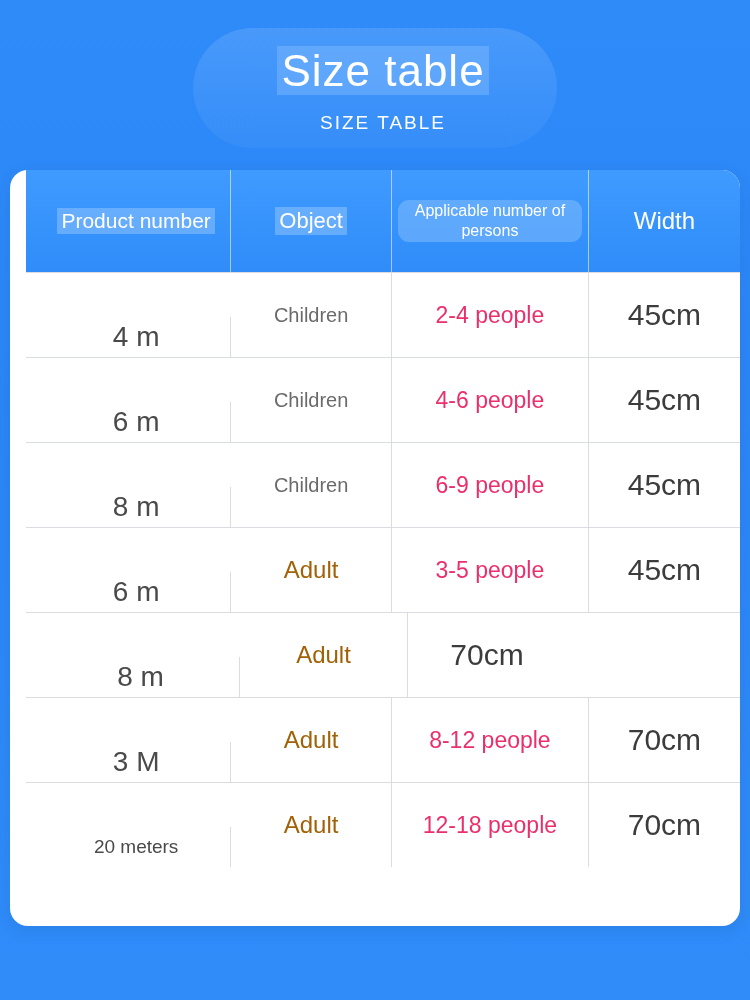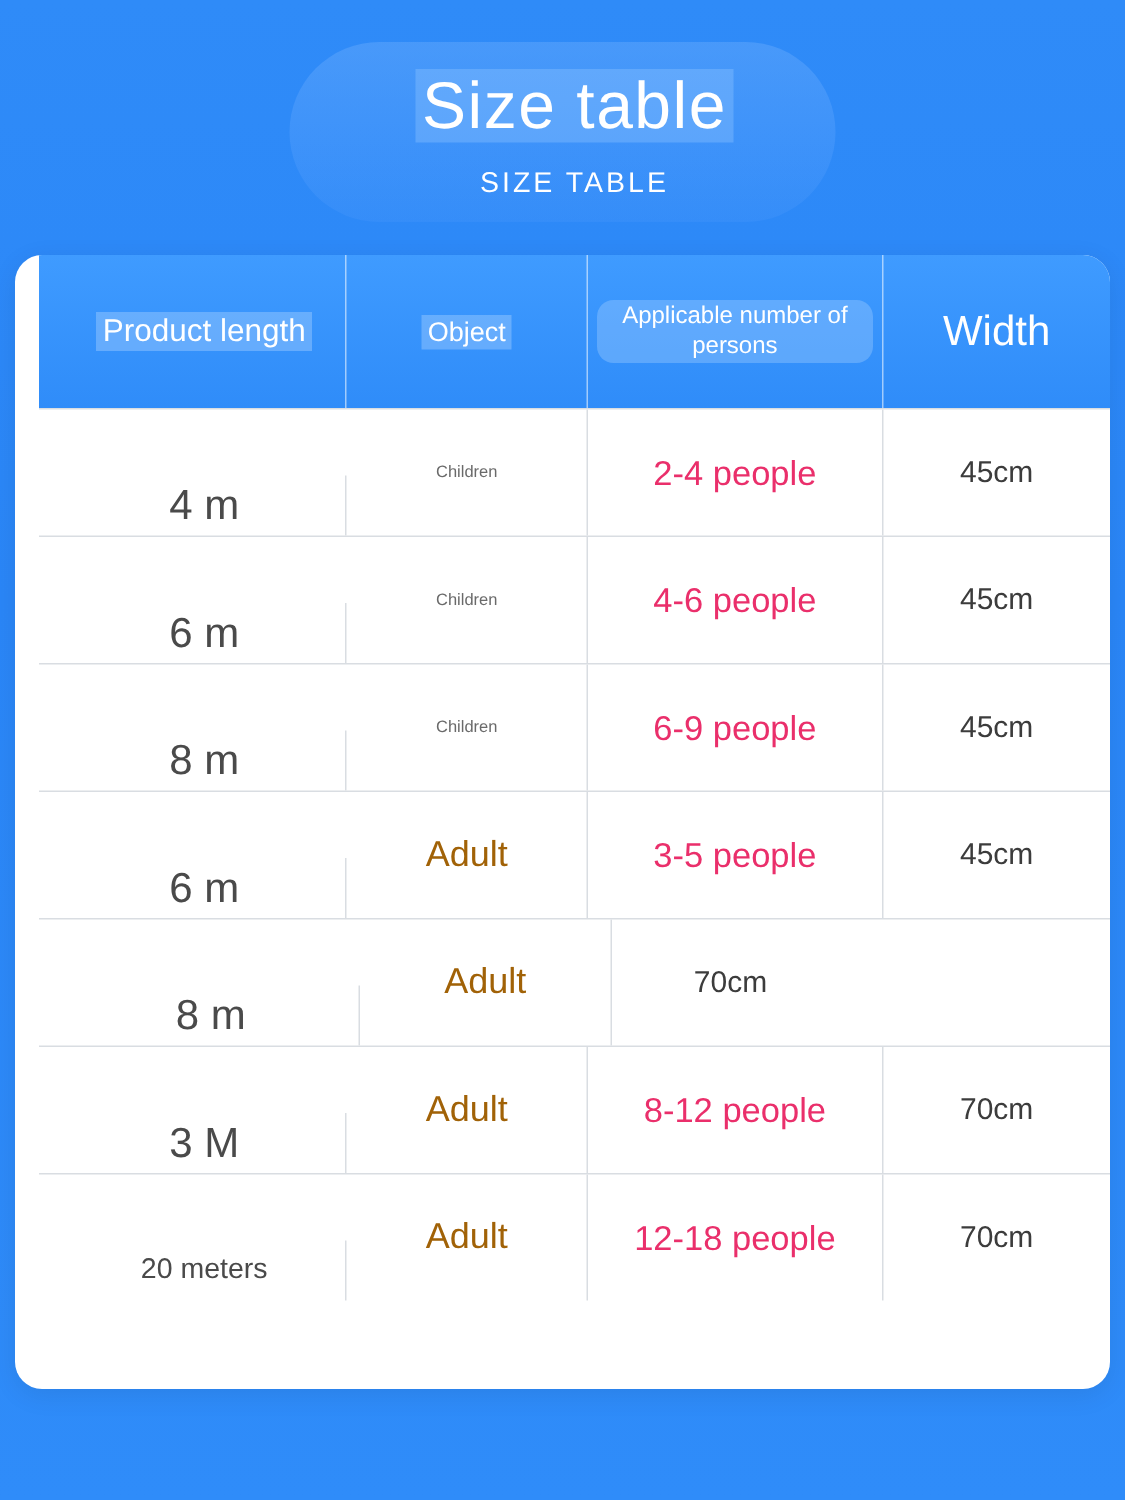--- a/index.html
+++ b/index.html
@@ -83,48 +83,48 @@
     border-right: 1px solid rgba(255,255,255,0.55);
     padding: 0 6px;
   }
   .th:last-child { border-right: none; }
   .col1 { width: 198px; }
   .col2 { width: 168px; }
   .col3 { width: 206px; }
   .col4 { width: 158px; }
   .th.col1 { font-size: 21px; }
   .th.col1 .hl2 { background: rgba(160,205,255,0.45); padding: 1px 4px; }
-  .th.col2 { font-size: 18px; text-align: center; }
+  .th.col2 { font-size: 22px; text-align: center; }
   .th.col2 .hl2 { background: rgba(160,205,255,0.45); padding: 1px 4px; }
   .th.col3 { font-size: 16px; line-height: 20px; }
   .th.col3 .hl2 { background: rgba(160,205,255,0.38); padding: 1px 3px; border-radius: 11px; }
-  .th.col4 { font-size: 28px; }
+  .th.col4 { font-size: 24px; }
 
   .row {
     display: flex;
     height: 85px;
     border-top: 1px solid #d9dde2;
   }
   .row:first-of-type { border-top: none; }
   .cell {
     display: flex;
     align-items: center;
     justify-content: center;
     border-right: 1px solid #d9dde2;
     padding: 0 6px;
     text-align: center;
   }
   .cell:last-child { border-right: none; }
   .c-len { color: #4a4a4a; font-size: 28px; font-weight: 300; margin-top: 44px; }
   .c-len.small { font-size: 19px; }
   .c-obj { color: #a16207; }
-  .c-obj.small { font-size: 11px; color: #6a6a6a; }
+  .c-obj.small { font-size: 20px; color: #6a6a6a; }
   .c-obj.big { font-size: 24px; }
   .c-ppl { color: #ea2f6b; font-size: 23px; }
-  .c-wid { color: #3c3c3c; font-size: 20px; font-weight: 300; }
+  .c-wid { color: #3c3c3c; font-size: 30px; font-weight: 300; }
 
   
   .note {
     position: absolute;
     left: 0;
     top: 894px;
     width: 750px;
     text-align: center;
     color: #ffffff;
     font-size: 13px;
@@ -138,21 +138,21 @@
 
   <div class="title-wrap">
     <div class="title-main"><span class="hl">Size table</span></div>
     <div class="title-sub">SIZE  TABLE</div>
   </div>
 
   <div class="card">
 
     <div class="thead">
       <div class="th col1">
-          <span class="hl2">Product length</span>
+          <span class="hl2">Product number</span>
         </div>
       <div class="th col2">
           <span class="hl2">Object</span>
         </div>
       <div class="th col3">
           <span class="hl2">Applicable number of persons</span>
         </div>
       <div class="th col4">Width</div>
     </div>
 

